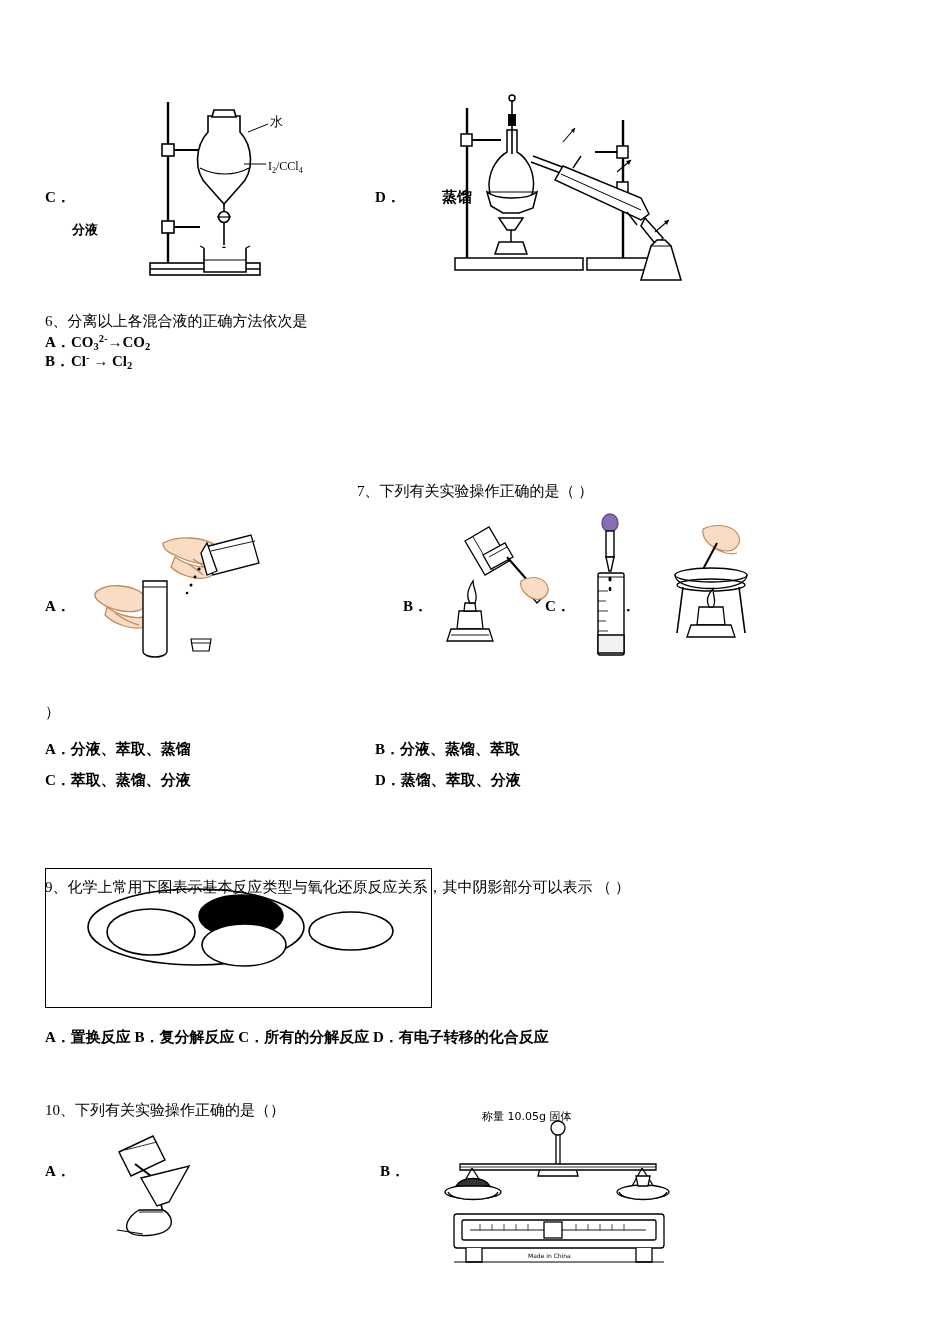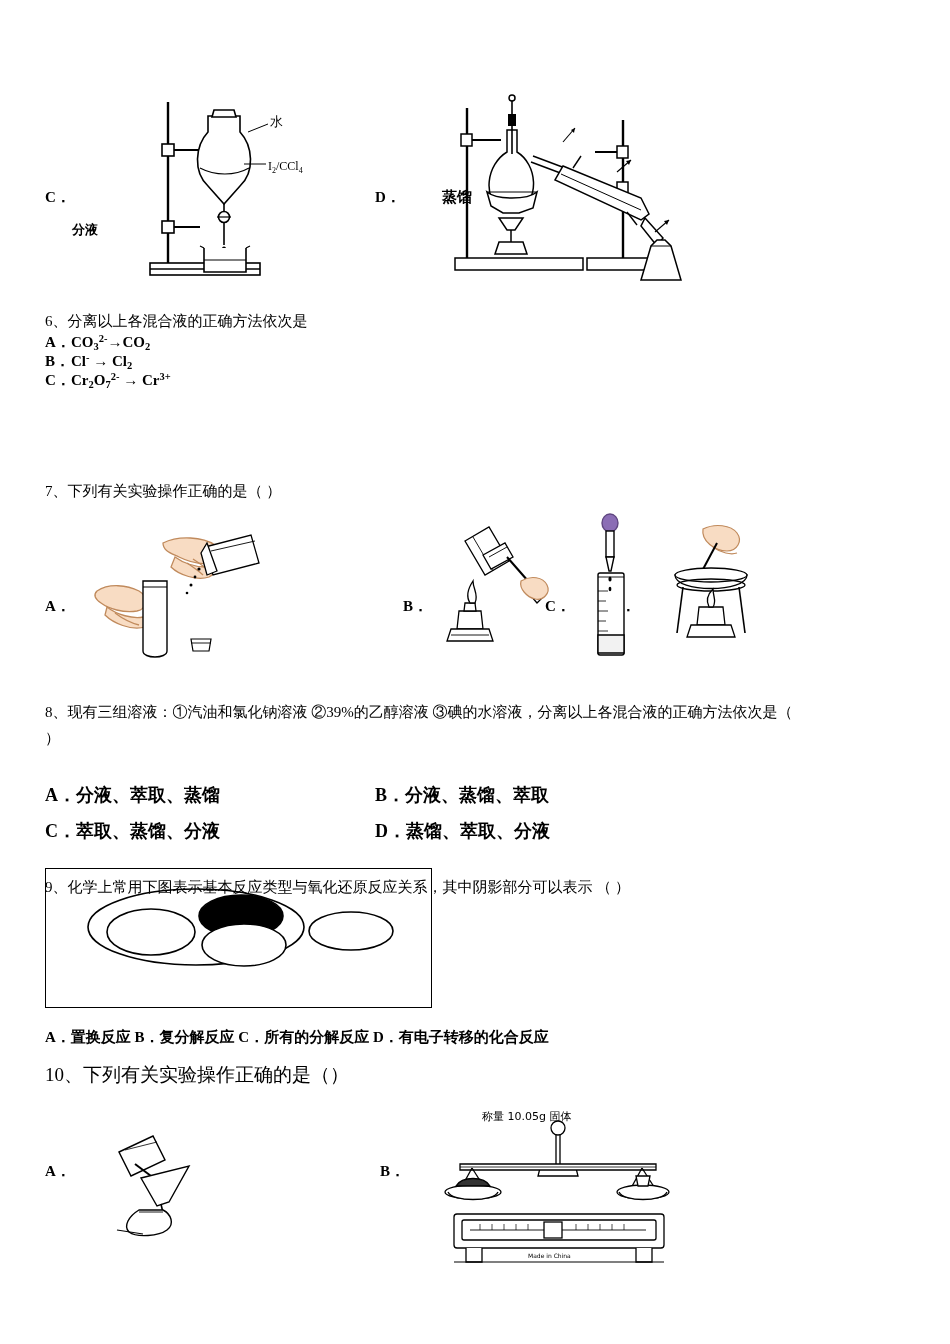--- a/index.html
+++ b/index.html
@@ -37,39 +37,39 @@
   .label-C { position: absolute; left: 0px; top: 108px; font-size: 15px; font-weight: bold; }
   .label-C-text { position: absolute; left: 27px; top: 108px; font-size: 13px; font-weight: bold; margin-top: 33px; }
   .label-D { position: absolute; left: 330px; top: 108px; font-size: 15px; font-weight: bold; }
   .label-D-text { position: absolute; left: 357px; top: 108px; font-size: 15px; font-weight: bold; margin-left: 40px; }
 
   
   #q6 { left: 45px; top: 310px; width: 860px; }
   #q6 .opt { font-size: 15px; font-weight: bold; font-family: "Liberation Serif", serif;}
   #q6 .opt .lbl { display:inline-block; width: 26px; }
 
-  #q7 { left: 45px; top: 480px; width: 860px; }
+  #q7 { left: 45px; top: 480px; width: 860px; text-align: center; }
 
   #q7figs { left: 45px; top: 505px; width: 870px; height: 160px; }
 
   #q8 { left: 45px; top: 700px; width: 870px; }
   #q8 .stem { font-size: 15px; line-height: 1.7; }
-  #q8 .opts { margin-top: 32px; font-size: 18px; font-weight: bold; }
+  #q8 .opts { margin-top: 14px; font-size: 15px; font-weight: bold; }
   #q8 .opts .row { display: flex; margin-bottom: 12px; }
   #q8 .opts .c1 { width: 330px; }
 
   #q9 { left: 45px; top: 838px; width: 870px; margin-top: 40px; }
   #q9 .stem { font-size: 15px; }
 
   #q9box { left: 45px; top: 868px; width: 385px; height: 138px; border: 1.5px solid #000; }
 
   #q9opts { left: 45px; top: 1028px; font-size: 15px; font-weight: bold; }
 
   #q10 { left: 45px; top: 1062px; width: 870px; }
-  #q10 .stem { font-size: 19px; }
+  #q10 .stem { font-size: 15px; margin-top: 39px; }
 
   #q10figs { left: 45px; top: 1090px; width: 870px; height: 230px; }
 
   .fig-label { position: absolute; font-size: 15px; font-weight: bold; }
 
   svg { display: block; }
 </style>
 </head>
 <body>
 
@@ -185,23 +185,20 @@
   <div class="abs" id="q6">
     <div class="q-text">
       <span>6、</span><span>分离以上各混合液的正确方法依次是</span>
     </div>
     <div class="opt">
       <span class="lbl">A．</span>CO<sub>3</sub><sup>2-</sup>→CO<sub>2</sub>
     </div>
     <div class="opt">
       <span class="lbl">B．</span>Cl<sup>-</sup> → Cl<sub>2</sub>
     </div>
-    <div class="opt">
-      <span class="lbl">C．</span>Cr<sub>2</sub>O<sub>7</sub><sup>2-</sup> → Cr<sup>3+</sup>
-    </div>
   </div>
 
   <div class="abs" id="q7">
     <div class="q-text">
       <span>7、</span><span>下列有关实验操作正确的是（      ）</span>
     </div>
   </div>
 
   <div class="abs" id="q7figs">
     <span class="fig-label" style="left:0px; top:92px;">A．</span>
@@ -328,23 +325,20 @@
 
           <path d="M44 86 L68 86 L70 104 L42 104 Z" fill="#fff"></path>
           <path d="M36 104 L76 104 L80 116 L32 116 Z" fill="#fff"></path>
           <path d="M54 86 C50 78 54 72 58 68 C58 76 62 80 58 86 Z" fill="#fff"></path>
         </g>
       </svg>
     </div>
   </div>
 
   <div class="abs" id="q8">
-    <div class="stem">
-      <span>8、</span><span>现有三组溶液：①汽油和氯化钠溶液  ②39%的乙醇溶液  ③碘的水溶液，分离以上各混合液的正确方法依次是（</span>
-    </div>
     <div class="stem">）</div>
     <div class="opts">
       <div class="row">
         <div class="c1">
           <span>A．</span><span>分液、萃取、蒸馏</span>
         </div>
         <div>
           <span>B．</span><span>分液、蒸馏、萃取</span>
         </div>
       </div>

